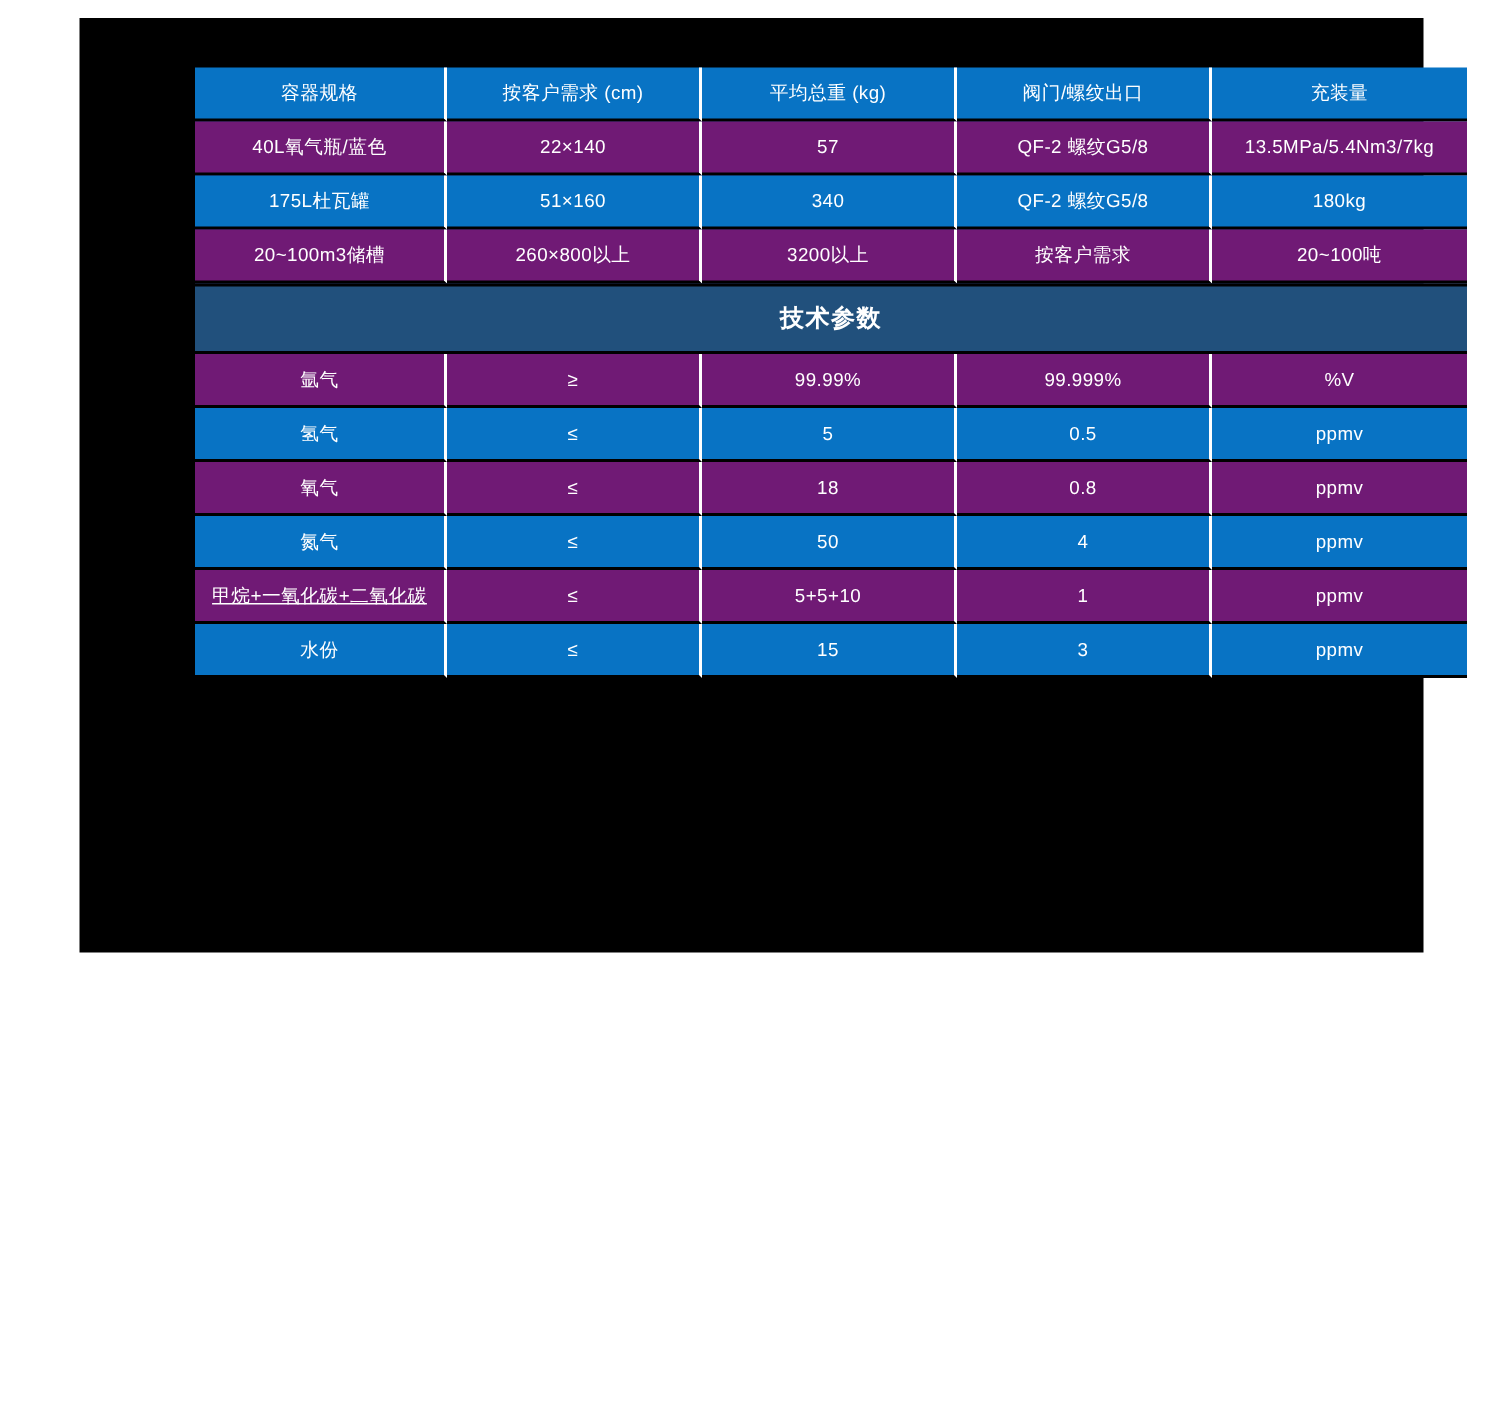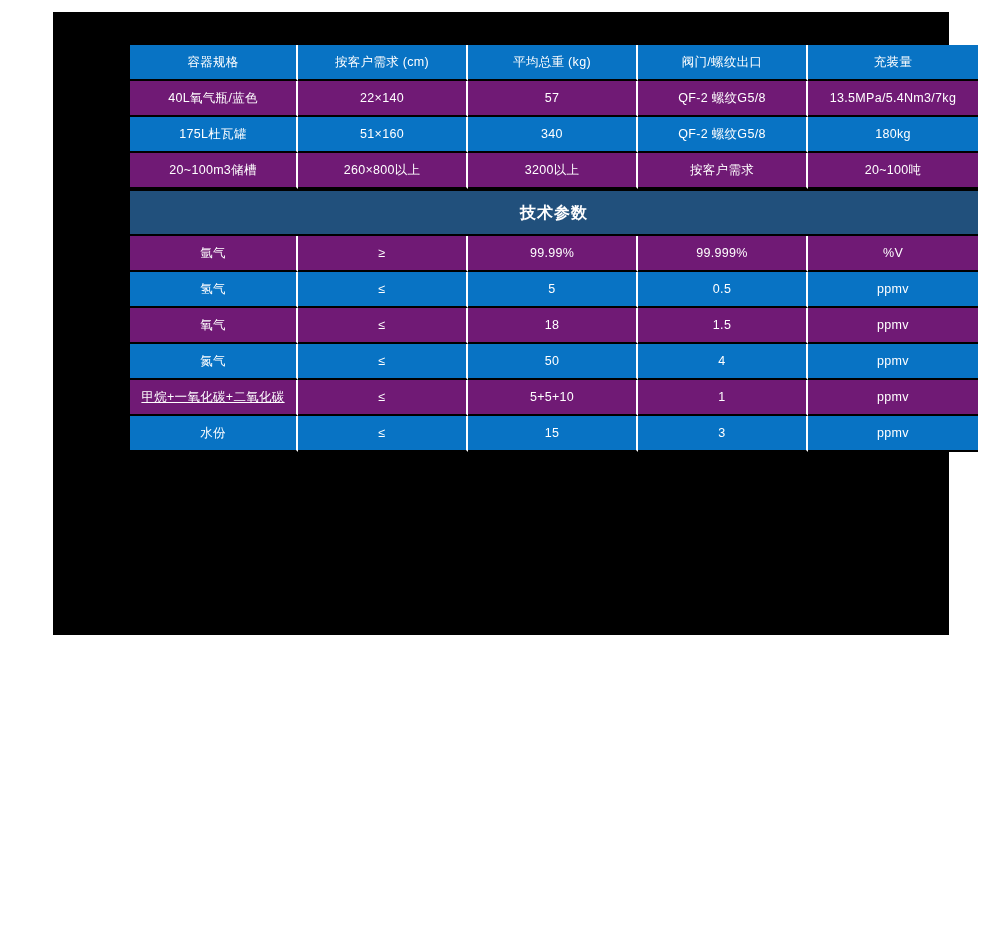--- a/index.html
+++ b/index.html
@@ -149,21 +149,21 @@
           <td>≤</td>
           <td>5</td>
           <td>0.5</td>
           <td>ppmv</td>
         </tr>
 
         <tr class="row-dark">
           <td>氧气</td>
           <td>≤</td>
           <td>18</td>
-          <td>1.5</td>
+          <td>0.8</td>
           <td>ppmv</td>
         </tr>
 
         <tr class="row-light">
           <td>氮气</td>
           <td>≤</td>
           <td>50</td>
           <td>4</td>
           <td>ppmv</td>
         </tr>

